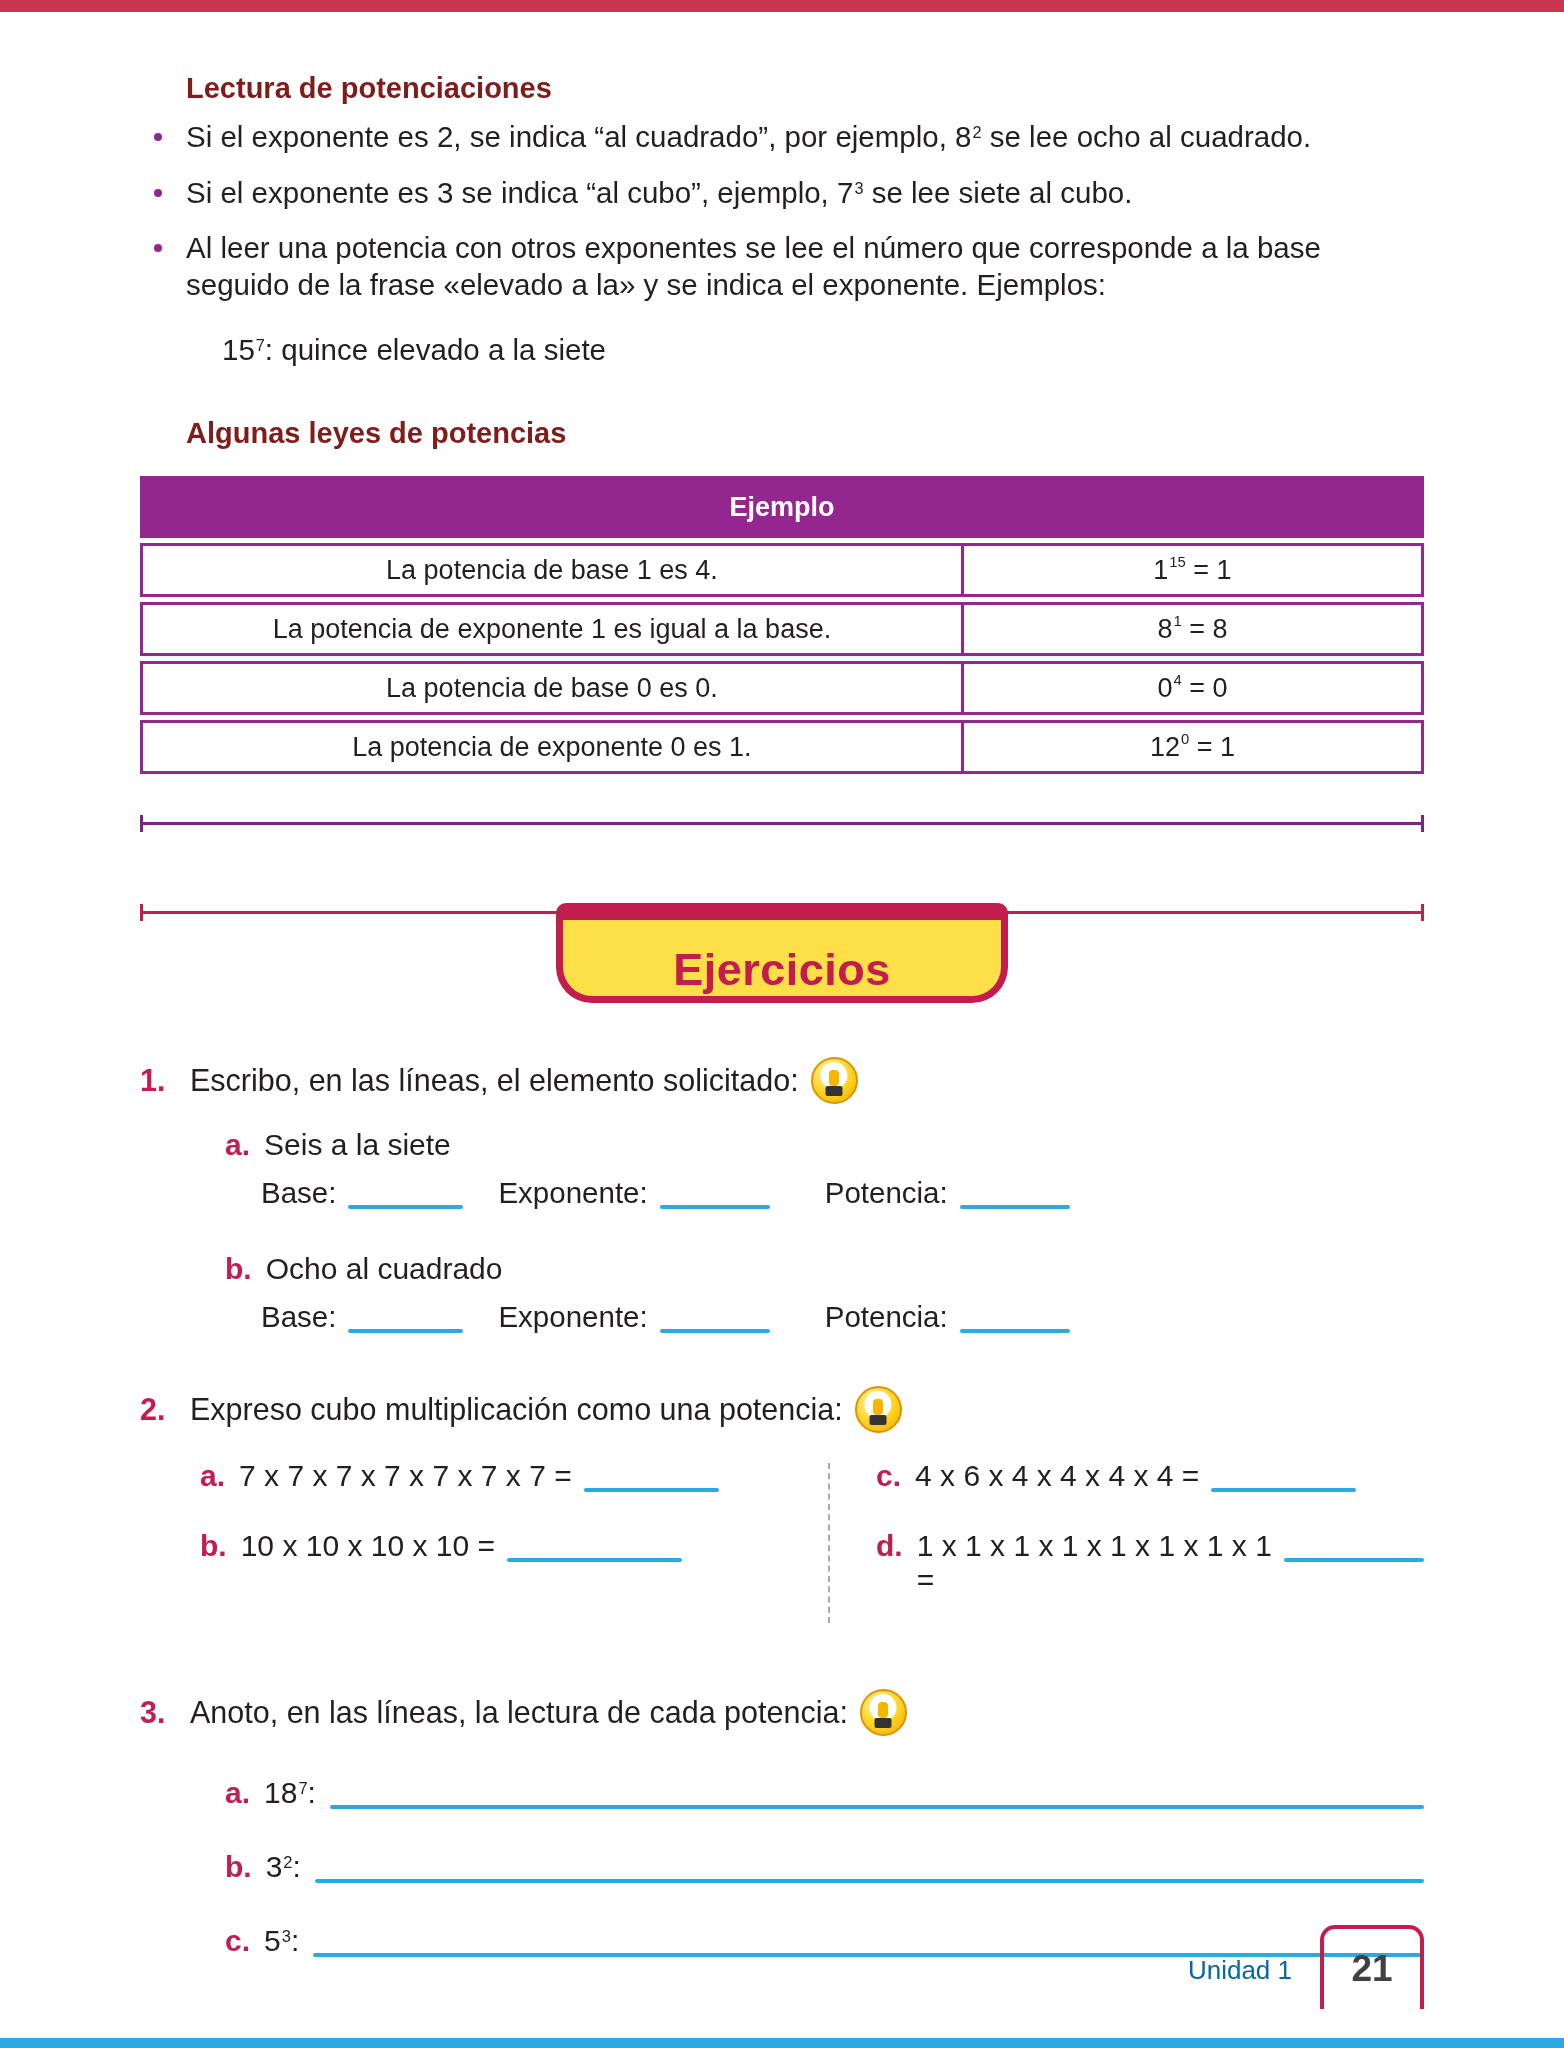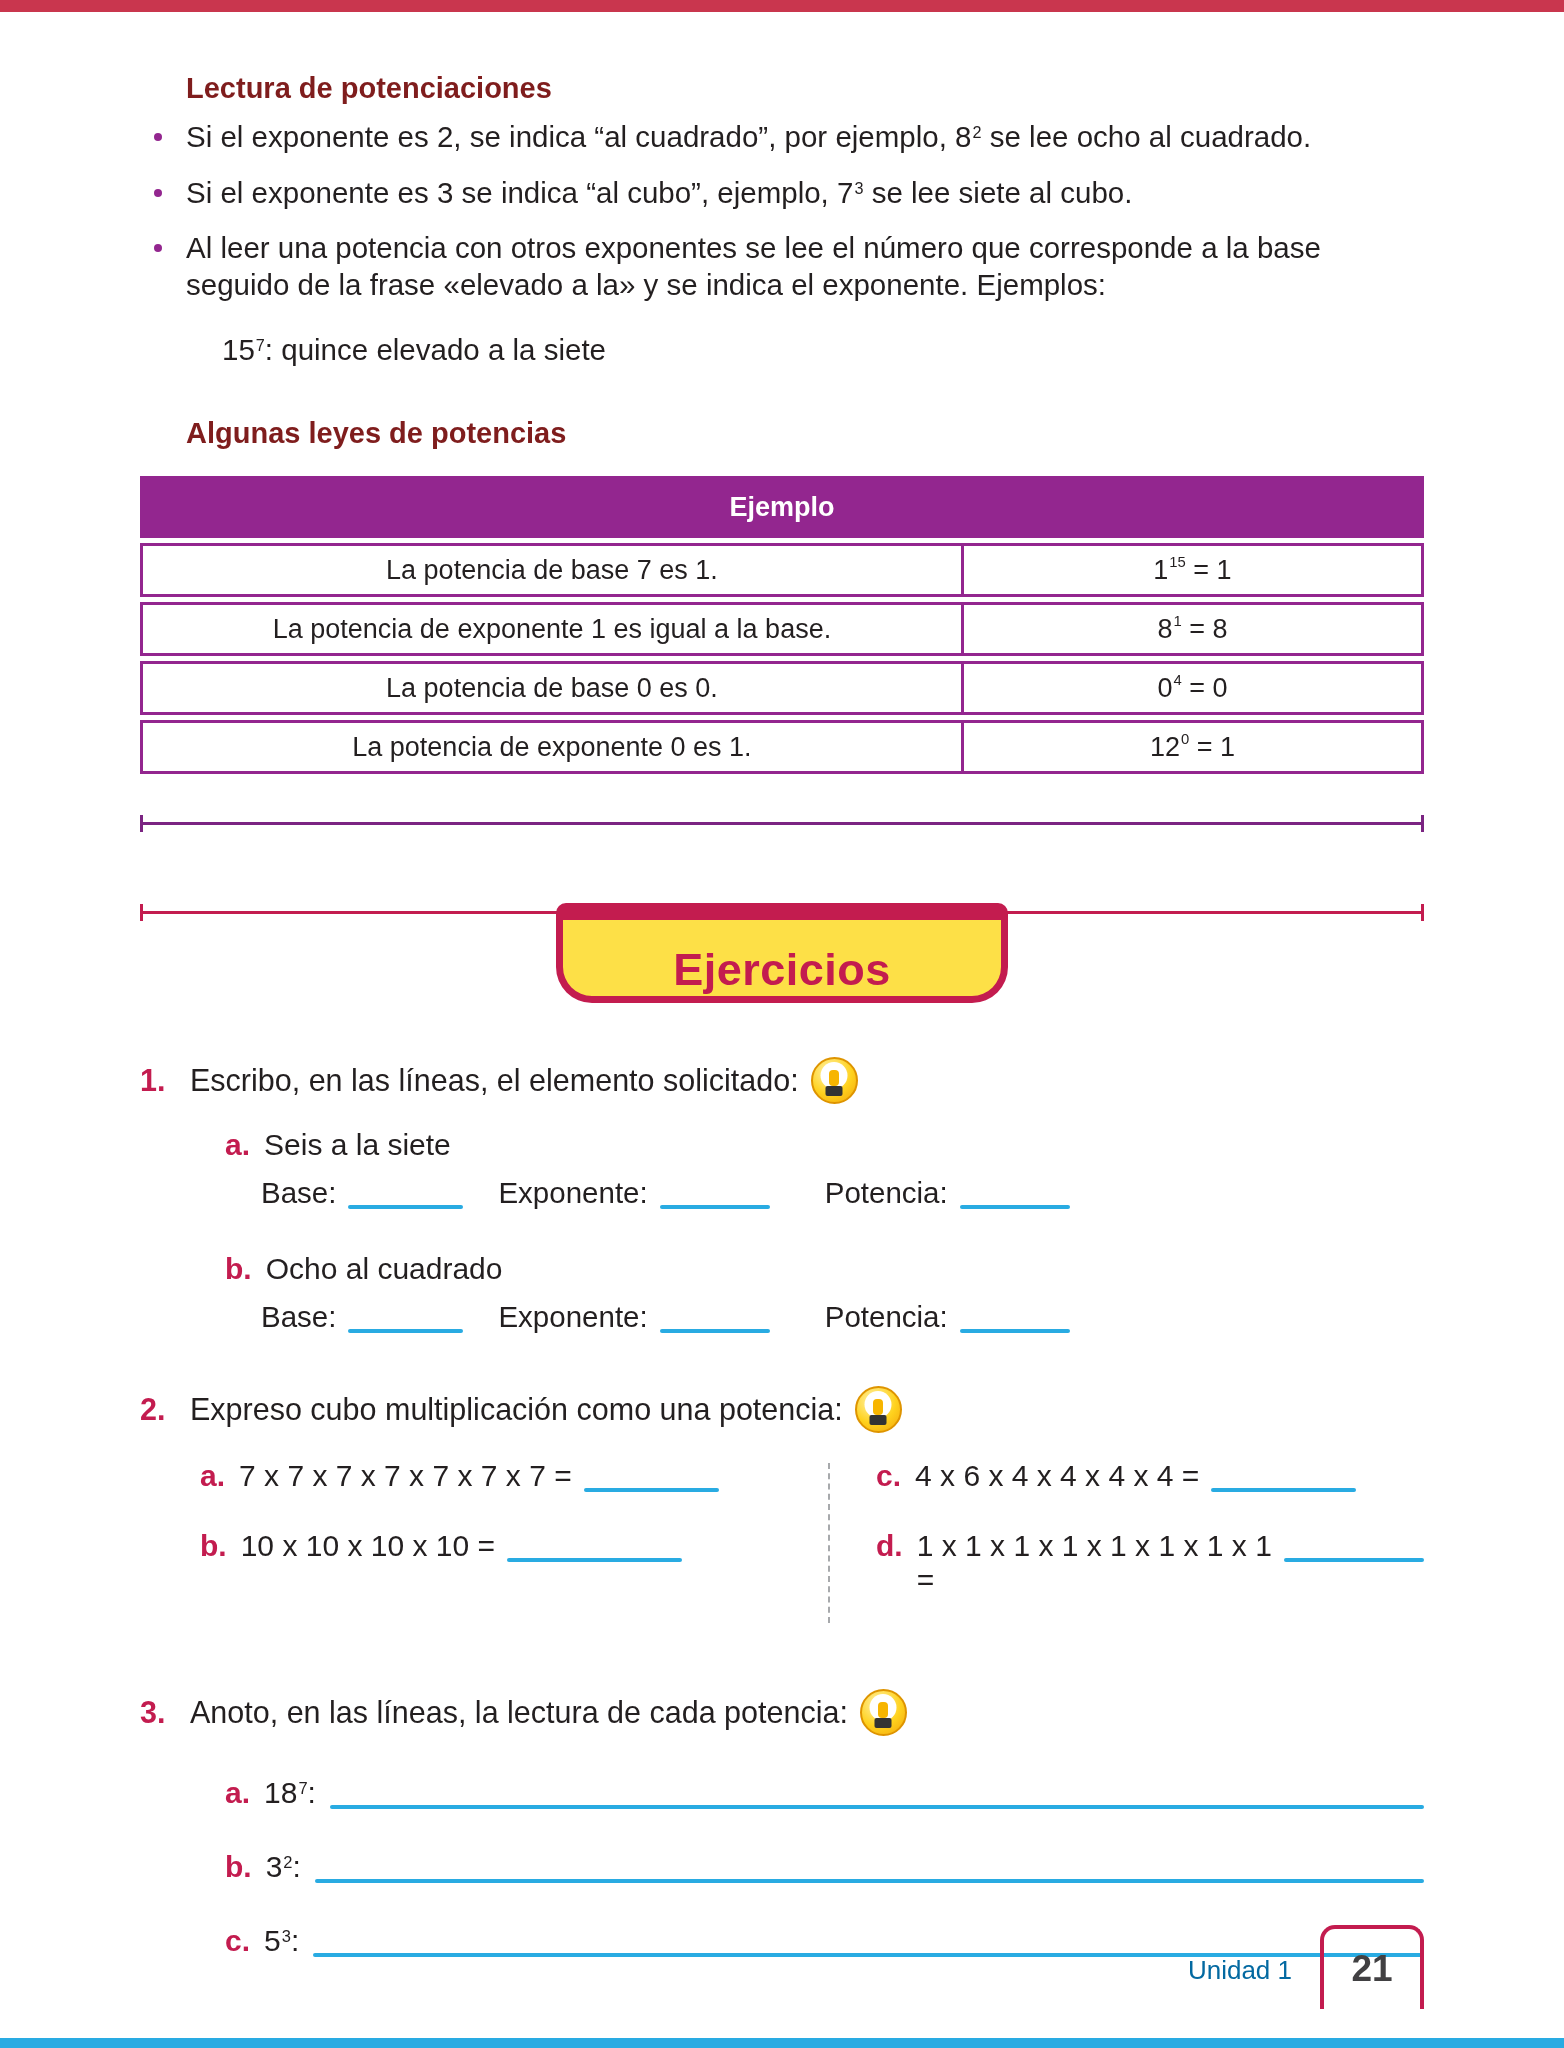--- a/index.html
+++ b/index.html
@@ -108,21 +108,21 @@
       <div class="example"><span><span>15</span><sup>7</sup></span><span>: quince elevado a la siete</span></div>
     </div>
 
     <h2 class="heading leyes">Algunas leyes de potencias</h2>
 
     <div class="law-table">
       <div class="lt-row header">
         <div class="lt-ej">Ejemplo</div>
       </div>
       <div class="lt-row">
-        <div class="lt-desc">La potencia de base 7 es 1.</div>
+        <div class="lt-desc">La potencia de base 1 es 4.</div>
         <div class="lt-ej"><span>1</span><sup>15</sup>&nbsp;<span>= 1</span></div>
       </div>
       <div class="lt-row">
         <div class="lt-desc">La potencia de exponente 1 es igual a la base.</div>
         <div class="lt-ej"><span>8</span><sup>1</sup>&nbsp;<span>= 8</span></div>
       </div>
       <div class="lt-row">
         <div class="lt-desc">La potencia de base 0 es 0.</div>
         <div class="lt-ej"><span>0</span><sup>4</sup>&nbsp;<span>= 0</span></div>
       </div>

